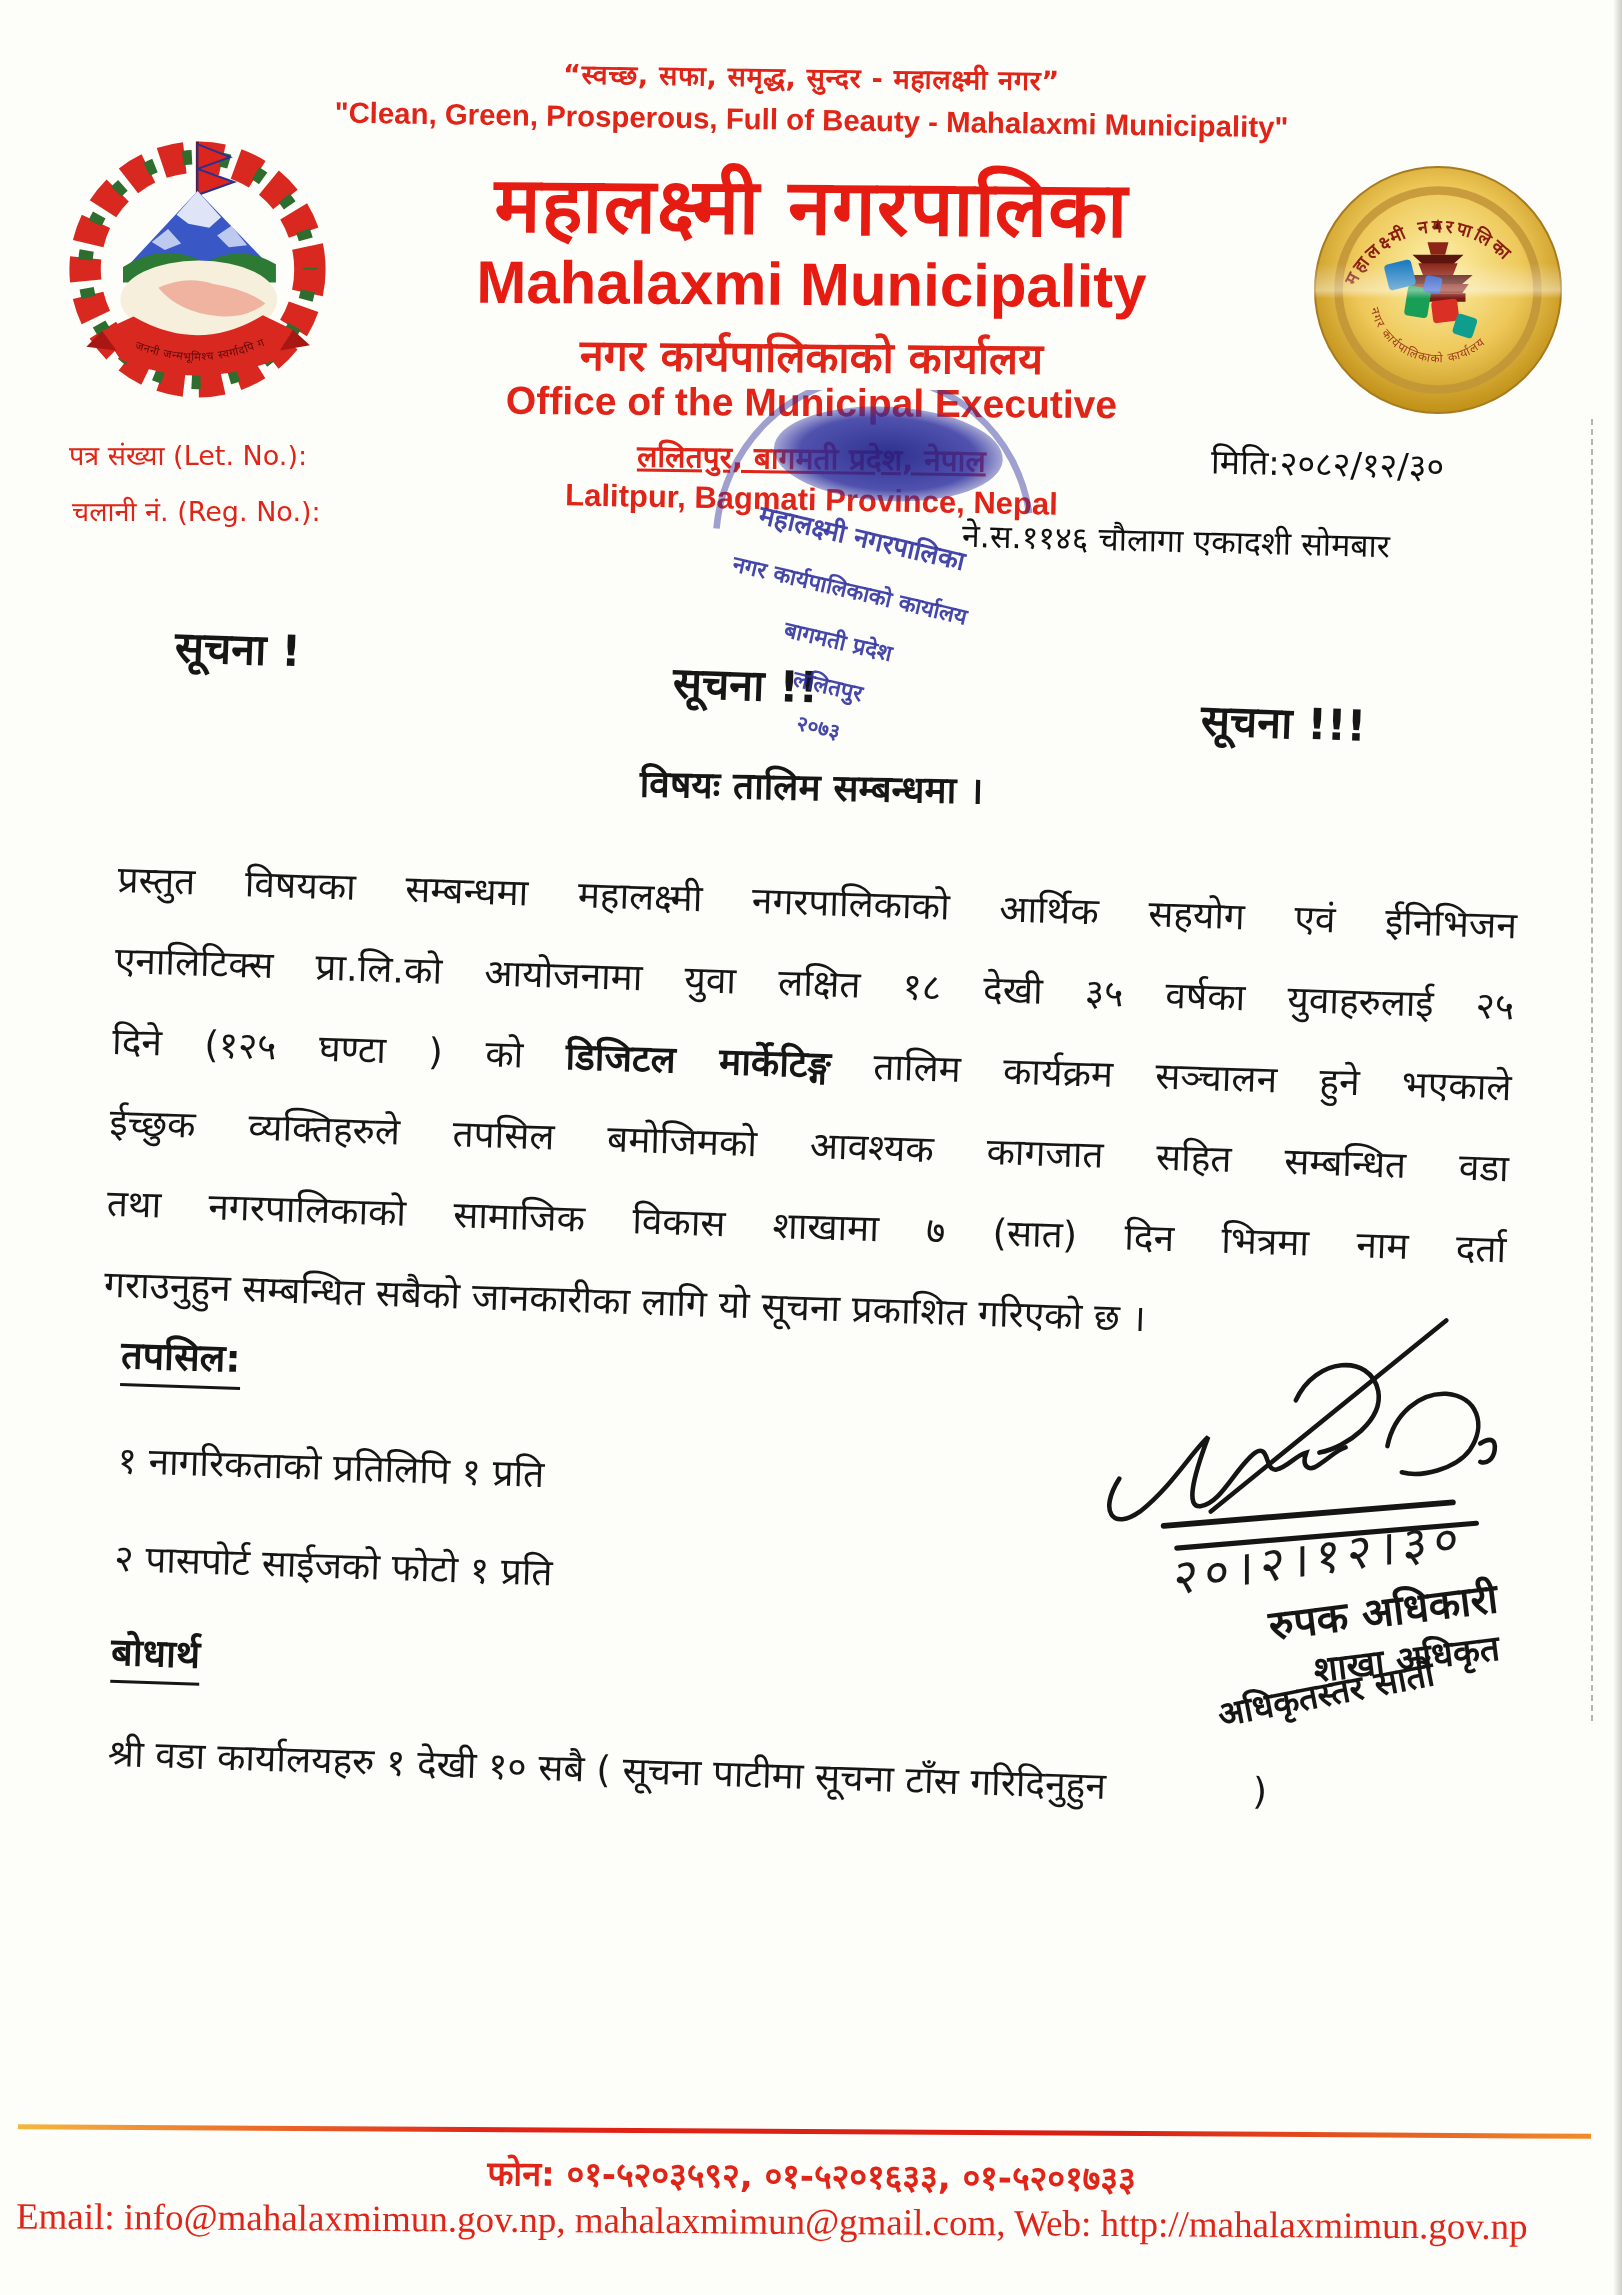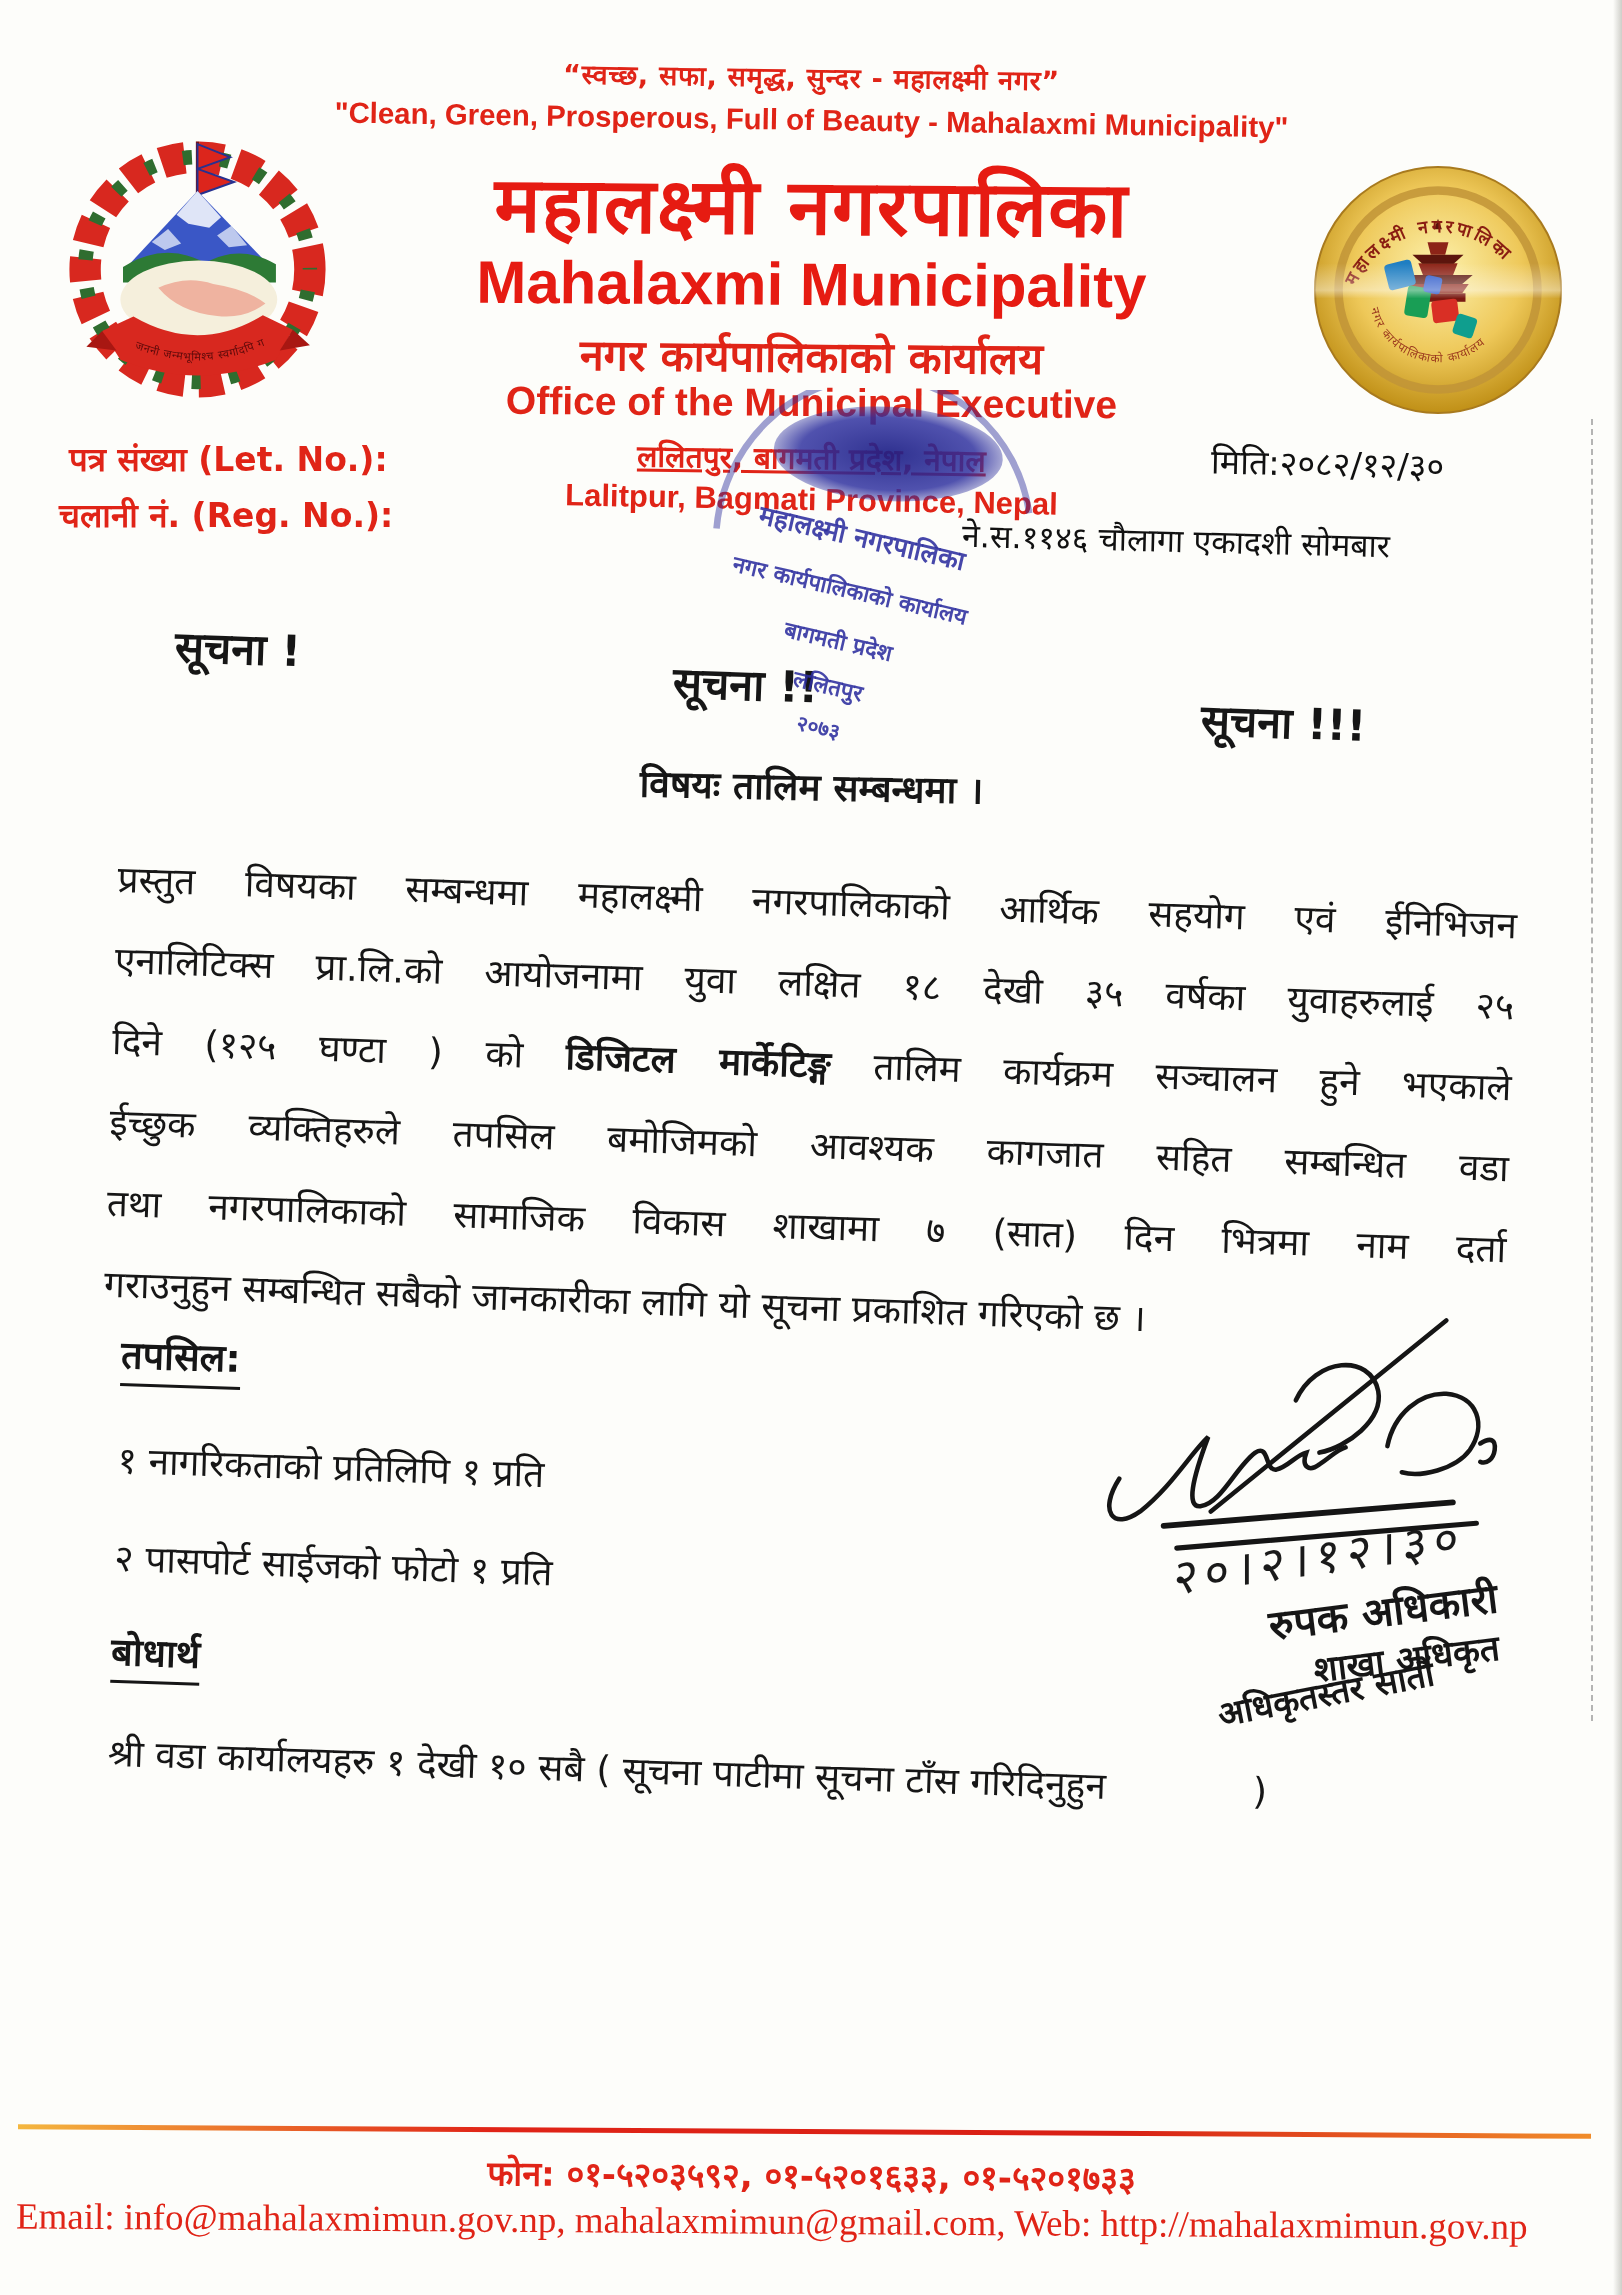--- a/index.html
+++ b/index.html
@@ -13,21 +13,21 @@
   .ctr{left:0;width:100%;text-align:center;}
   
   .quote-ne{font-size:27px;font-weight:600;letter-spacing:0.7px;}
   .quote-en{font-size:29.4px;font-weight:bold;font-family:"Liberation Sans","DejaVu Sans",sans-serif;}
   .title-ne{font-size:77px;font-weight:bold;letter-spacing:1.3px;color:#e61b12;}
   .title-en{font-size:60px;font-weight:bold;font-family:"Liberation Sans","DejaVu Sans",sans-serif;color:#e61b12;}
   .office-ne{font-size:43px;font-weight:bold;}
   .office-en{font-size:39px;font-weight:bold;font-family:"Liberation Sans","DejaVu Sans",sans-serif;}
   .addr-ne{font-size:30px;font-weight:bold;text-decoration:underline;}
   .addr-en{font-size:31px;font-weight:bold;font-family:"Liberation Sans","DejaVu Sans",sans-serif;}
-  .side-label{font-size:33px;font-weight:bold;}
+  .side-label{font-size:27px;font-weight:normal;}
   .date-line{font-size:32px;color:#111;}
   
   .notice{font-size:43px;font-weight:bold;transform:rotate(2deg);}
   .subject{font-size:37px;font-weight:600;}
   
   .body-block{width:1400px;transform:rotate(1.9deg);transform-origin:0 0;}
   .body-line{font-size:37px;line-height:81px;white-space:nowrap;text-align:justify;text-align-last:justify;}
   .lower-block{width:1420px;transform:rotate(1.9deg);transform-origin:0 0;}
   .h-underline{display:inline-block;font-size:38px;font-weight:bold;border-bottom:3.3px solid #161616;padding-bottom:3.9px;}
   .list-item{font-size:37px;margin-top:47px;}
@@ -141,21 +141,21 @@
   <div class="abs ctr red quote-ne" style="top:58px;transform:rotate(0.8deg);">“स्वच्छ, सफा, समृद्ध, सुन्दर - महालक्ष्मी नगर”</div>
   <div class="abs ctr red quote-en" style="top:103px;transform:rotate(0.9deg);">"Clean, Green, Prosperous, Full of Beauty - Mahalaxmi Municipality"</div>
   <div class="abs ctr title-ne" style="top:152px;transform:rotate(0.5deg);">महालक्ष्मी नगरपालिका</div>
   <div class="abs ctr title-en" style="top:250px;transform:rotate(0.4deg);">Mahalaxmi Municipality</div>
   <div class="abs ctr red office-ne" style="top:326px;transform:rotate(0.5deg);">नगर कार्यपालिकाको कार्यालय</div>
   <div class="abs ctr red office-en" style="top:381px;transform:rotate(0.4deg);">Office of the Municipal Executive</div>
   <div class="abs ctr red addr-ne" style="top:437px;transform:rotate(0.8deg);">ललितपुर, बागमती प्रदेश, नेपाल</div>
   <div class="abs ctr red addr-en" style="top:482px;transform:rotate(1.1deg);">Lalitpur, Bagmati Province, Nepal</div>
 
   <div class="abs red side-label" style="left:69px;top:436px;">पत्र संख्या (Let. No.):</div>
-  <div class="abs red side-label" style="left:59px;top:492px;">चलानी नं. (Reg. No.):</div>
+  <div class="abs red side-label" style="left:72px;top:492px;">चलानी नं. (Reg. No.):</div>
 
   <div class="abs date-line" style="left:1211px;top:440px;transform:rotate(1.2deg);font-size:34px;">मिति:२०८२/१२/३०</div>
   <div class="abs date-line" style="left:962px;top:518px;transform:rotate(1.4deg);">ने.स.११४६ चौलागा एकादशी सोमबार</div>
 
   <div class="abs" style="left:661px;top:390px;width:380px;height:406px;z-index:5;">
     <svg class="stamp-svg" width="380" height="406" viewBox="0 0 580 620">
       <defs>
         <radialGradient id="inkGrad" cx="50%" cy="50%" r="55%">
           <stop offset="0%" stop-color="#1d1f86"></stop>
           <stop offset="70%" stop-color="#2c2e9e" stop-opacity="0.9"></stop>

